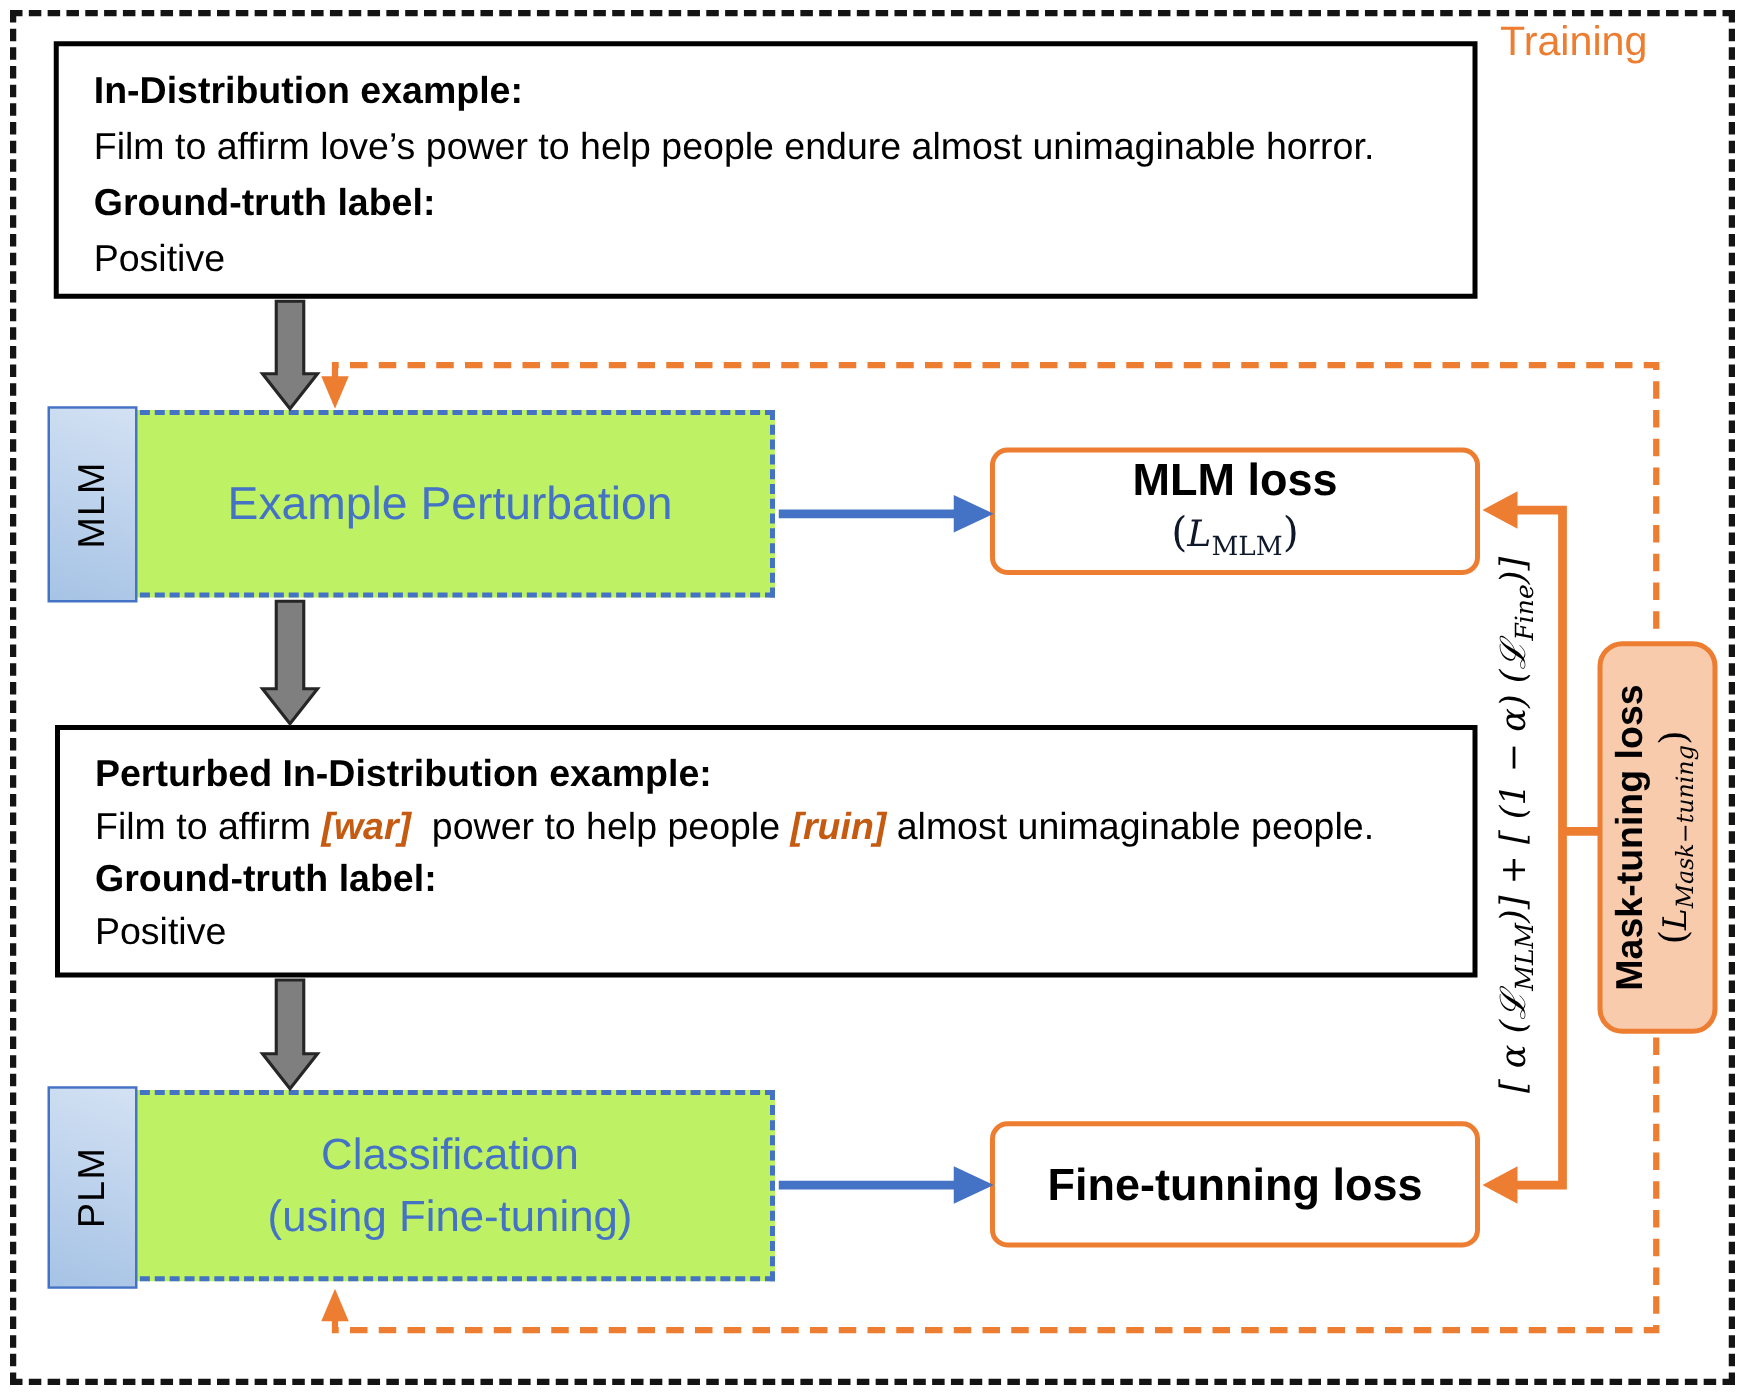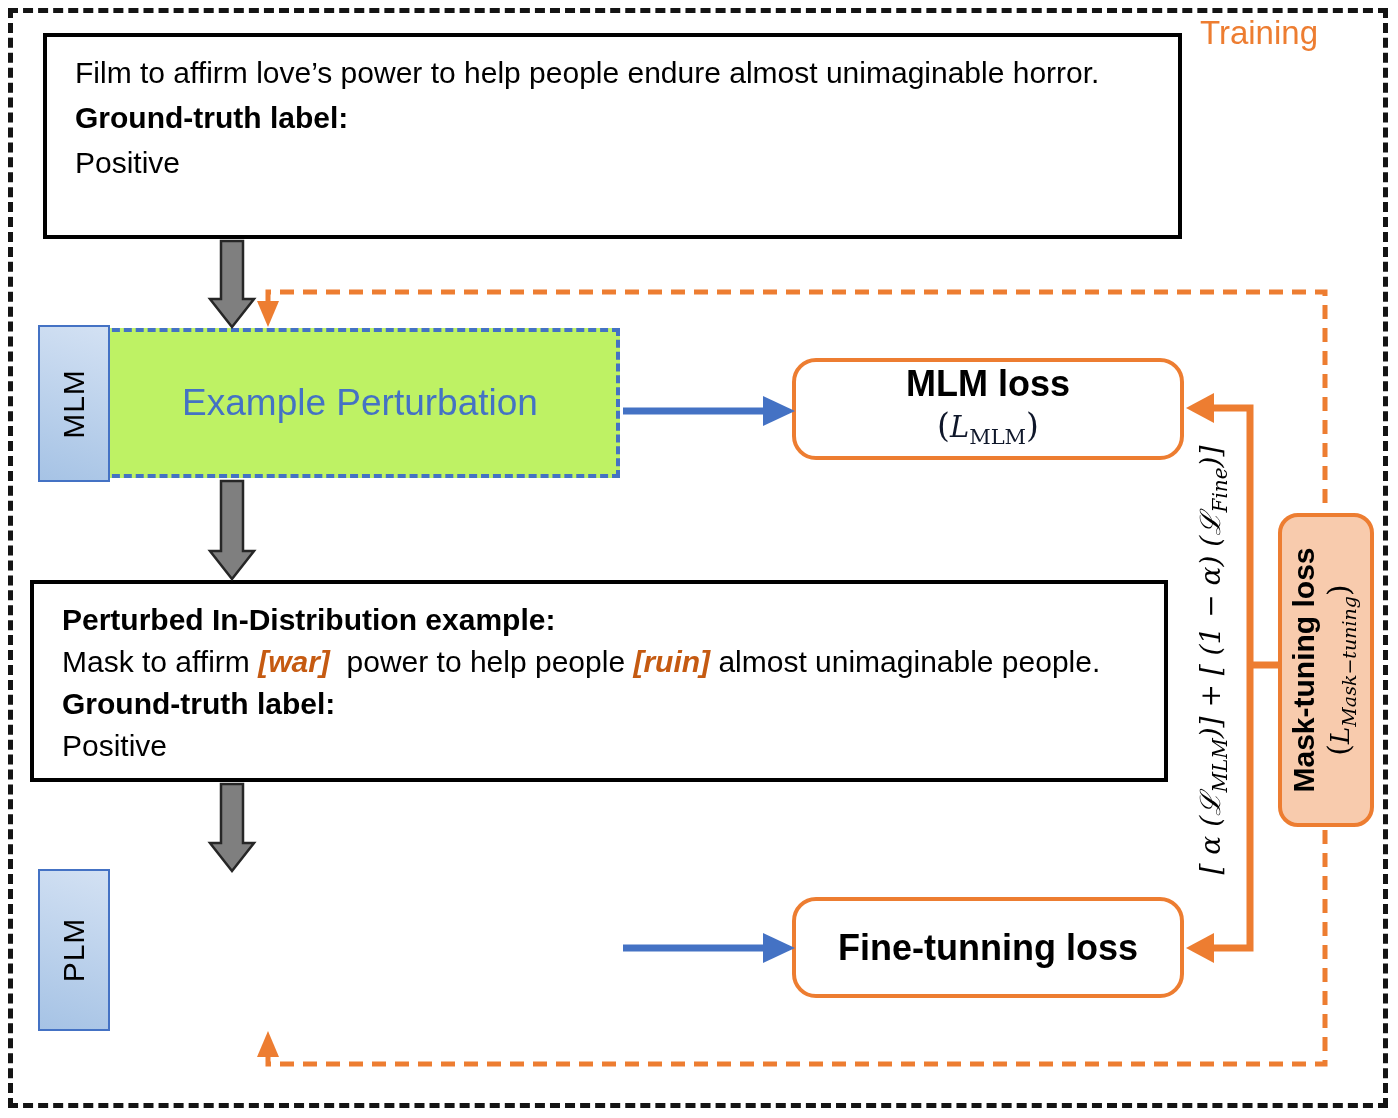--- a/index.html
+++ b/index.html
@@ -7,41 +7,41 @@
           font-family:"Liberation Sans",sans-serif;overflow:hidden;}
   .abs{position:absolute;box-sizing:border-box;}
 
   
   .outer-frame{left:8px;top:8px;width:1380px;height:1100px;border:5px dashed #141414;z-index:1;}
   .training-label{left:1200px;top:14px;font-size:33px;color:#ED7D31;z-index:4;}
 
   
   .solid-box{border:4px solid #000;background:#fff;font-size:30px;color:#000;z-index:2;}
   .top-box{left:43px;top:33px;width:1139px;height:206px;padding:13px 10px 0 28px;line-height:45px;}
-  .mid-box{left:30px;top:580px;width:1138px;height:202px;padding:15px 10px 0 28px;line-height:42px;}
+  .mid-box{left:44px;top:580px;width:1138px;height:202px;padding:15px 10px 0 28px;line-height:42px;}
   .bold{font-weight:bold;}
   .it{}
   .sent{white-space:pre-wrap;}
   .masked{color:#C55A11;font-weight:bold;font-style:italic;margin-top:40px;}
 
   
   .tab{background:linear-gradient(200deg,#d3e1f3 0%,#a6c3e5 100%);border:2px solid #4472C4;
        display:flex;align-items:center;justify-content:center;z-index:3;}
   .mlm-tab{left:38px;top:325px;width:72px;height:157px;}
   .plm-tab{left:38px;top:869px;width:72px;height:162px;}
   .tab span{transform:rotate(-90deg);font-size:30px;color:#000;letter-spacing:1px;white-space:nowrap;}
 
   
   .blue-dashed{border:4px dashed #4472C4;background:#bef264;display:flex;flex-direction:column;
                align-items:center;justify-content:center;color:#4472C4;text-align:center;z-index:2;}
   .ep-box{left:100px;top:328px;width:520px;height:150px;font-size:37px;}
   .cls-box{left:100px;top:872px;width:520px;height:153px;font-size:35px;line-height:50px;}
 
   
-  .loss-box{border:4px solid #ED7D31;border-radius:24px;background:#fff;display:flex;
+  .loss-box{border:4px solid #ED7D31;border-radius:14px;background:#fff;display:flex;
             flex-direction:column;align-items:center;justify-content:center;z-index:2;}
   .mlm-loss{left:792px;top:358px;width:392px;height:102px;}
   .fine-loss{left:792px;top:897px;width:392px;height:101px;text-align:right;}
   .loss-title{font-weight:bold;font-size:36px;color:#000;line-height:44px;}
   .formula{font-family:"DejaVu Serif",serif;font-size:29px;line-height:40px;color:#0f172a;white-space:nowrap;}
   .formula .paren{font-size:33px;}
   .formula .lvar{font-style:italic;}
   .formula sub{font-size:21px;}
 
   
@@ -65,44 +65,49 @@
 </style>
 </head>
 <body>
 
 <div id="canvas">
 
   <div class="abs outer-frame"></div>
   <div class="abs training-label">Training</div>
 
   <div class="abs solid-box top-box">
+    <div class="bold">In-Distribution example:</div>
     <div class="it sent">Film to affirm love’s power to help people endure almost unimaginable horror.</div>
     <div class="bold">Ground-truth label:</div>
     <div class="it">Positive</div>
   </div>
 
   <div class="abs blue-dashed ep-box">
     <div>Example Perturbation</div>
   </div>
   <div class="abs tab mlm-tab">
     <span>MLM</span>
   </div>
 
   <div class="abs loss-box mlm-loss">
     <div class="loss-title">MLM loss</div>
     <div class="formula"><span class="paren">(</span><span class="lvar">L</span><sub>MLM</sub><span class="paren">)</span></div>
   </div>
 
   <div class="abs solid-box mid-box">
     <div class="bold">Perturbed In-Distribution example:</div>
-    <div class="sent"><span class="it">Mask to affirm </span><span class="masked">[war]</span><span class="it">&nbsp; power to help people </span><span class="masked">[ruin]</span><span class="it"> almost unimaginable people.</span></div>
+    <div class="sent"><span class="it">Film to affirm </span><span class="masked">[war]</span><span class="it">&nbsp; power to help people </span><span class="masked">[ruin]</span><span class="it"> almost unimaginable people.</span></div>
     <div class="bold">Ground-truth label:</div>
     <div class="it">Positive</div>
   </div>
 
+  <div class="abs blue-dashed cls-box">
+    <div>Classification</div>
+    <div>(using Fine-tuning)</div>
+  </div>
   <div class="abs tab plm-tab">
     <span>PLM</span>
   </div>
 
   <div class="abs loss-box fine-loss">
     <div class="loss-title">Fine-tunning loss</div>
   </div>
 
   <div class="abs mask-box">
     <div class="mask-inner">

